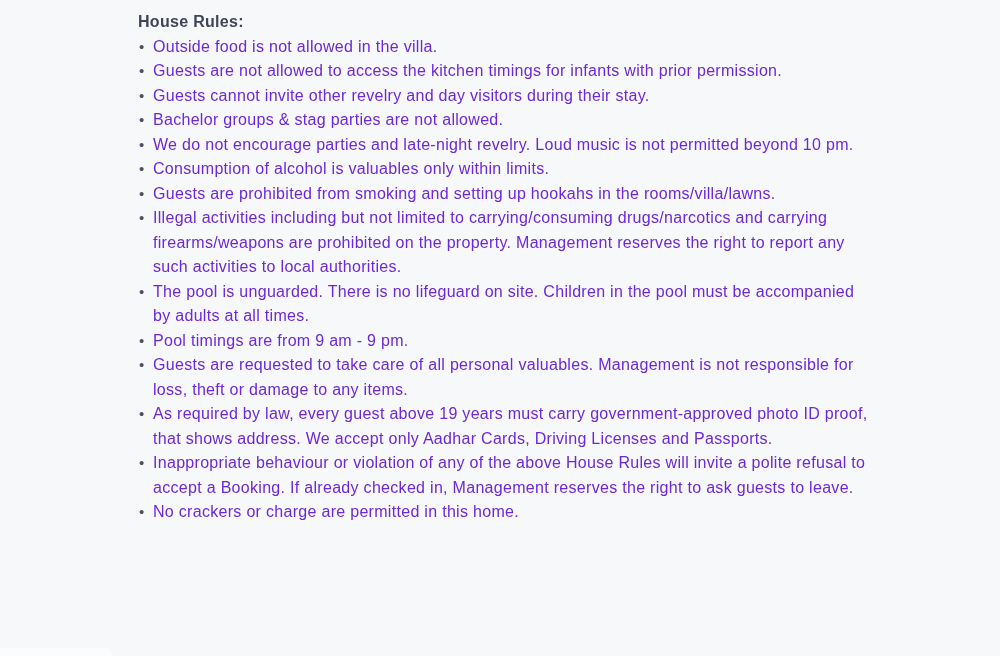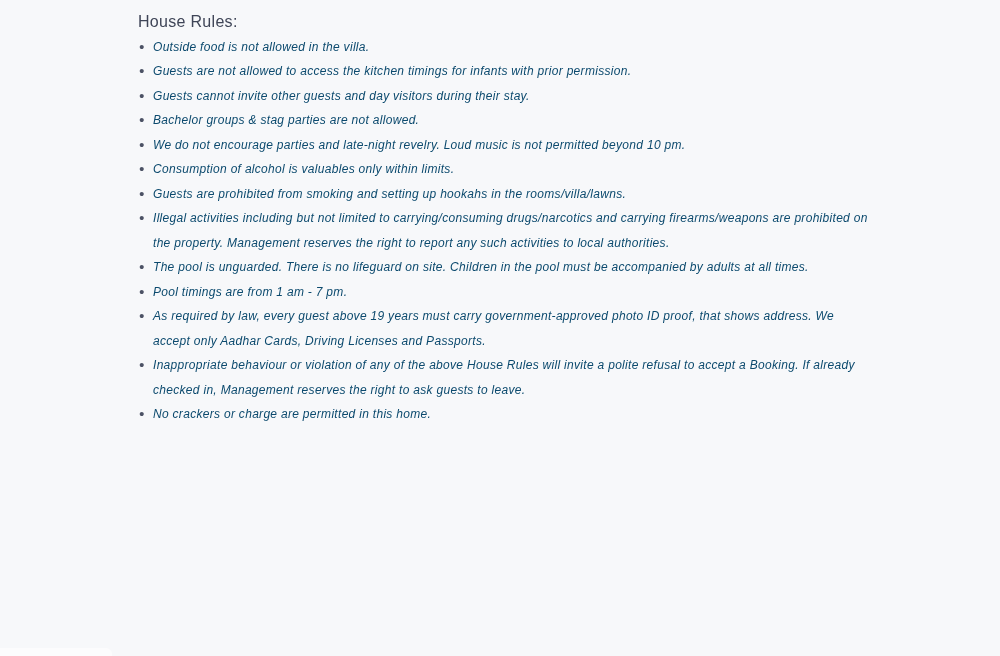--- a/index.html
+++ b/index.html
@@ -17,40 +17,39 @@
   }
 
   .rules-section {
     padding: 10px 0 0 138px;
     width: 100%;
   }
 
   .rules-heading {
     font-size: 16px;
     line-height: 24.5px;
-    font-weight: 400;
+    font-weight: 700;
     color: #3f4557;
     letter-spacing: 0.3px;
   }
 
   .rules-list {
     list-style: none;
     width: 732px;
     margin: 0;
     padding: 0;
   }
 
   .rule-item {
     position: relative;
     padding-left: 15px;
-    font-size: 12px;
+    font-size: 16px;
     line-height: 24.5px;
-    color: #0c4a6e;
+    color: #6d28d9;
     letter-spacing: 0.3px;
-    font-style: italic;
   }
 
   .rule-item::before {
     content: "\2022";
     position: absolute;
     left: 1px;
     top: 0;
     color: #4c5265;
     font-size: 15px;
     line-height: 24.5px;
@@ -69,27 +68,28 @@
 </style>
 </head>
 <body>
 
 <div class="rules-section">
   <div class="rules-heading">House Rules:</div>
 
   <ul class="rules-list">
     <li class="rule-item">Outside food is not allowed in the villa.</li>
     <li class="rule-item">Guests are not allowed to access the kitchen timings for infants with prior permission.</li>
-    <li class="rule-item">Guests cannot invite other guests and day visitors during their stay.</li>
+    <li class="rule-item">Guests cannot invite other revelry and day visitors during their stay.</li>
     <li class="rule-item">Bachelor groups &amp; stag parties are not allowed.</li>
     <li class="rule-item">We do not encourage parties and late-night revelry. Loud music is not permitted beyond 10 pm.</li>
     <li class="rule-item">Consumption of alcohol is valuables only within limits.</li>
     <li class="rule-item">Guests are prohibited from smoking and setting up hookahs in the rooms/villa/lawns.</li>
     <li class="rule-item">Illegal activities including but not limited to carrying/consuming drugs/narcotics and carrying firearms/weapons are prohibited on the property. Management reserves the right to report any such activities to local authorities.</li>
     <li class="rule-item">The pool is unguarded. There is no lifeguard on site. Children in the pool must be accompanied by adults at all times.</li>
-    <li class="rule-item">Pool timings are from 1 am - 7 pm.</li>
+    <li class="rule-item">Pool timings are from 9 am - 9 pm.</li>
+    <li class="rule-item">Guests are requested to take care of all personal valuables. Management is not responsible for loss, theft or damage to any items.</li>
     <li class="rule-item">As required by law, every guest above 19 years must carry government-approved photo ID proof, that shows address. We accept only Aadhar Cards, Driving Licenses and Passports.</li>
     <li class="rule-item">Inappropriate behaviour or violation of any of the above House Rules will invite a polite refusal to accept a Booking. If already checked in, Management reserves the right to ask guests to leave.</li>
     <li class="rule-item">No crackers or charge are permitted in this home.</li>
   </ul>
 </div>
 
 <div class="bottom-edge"></div>
 
 </body></html>

